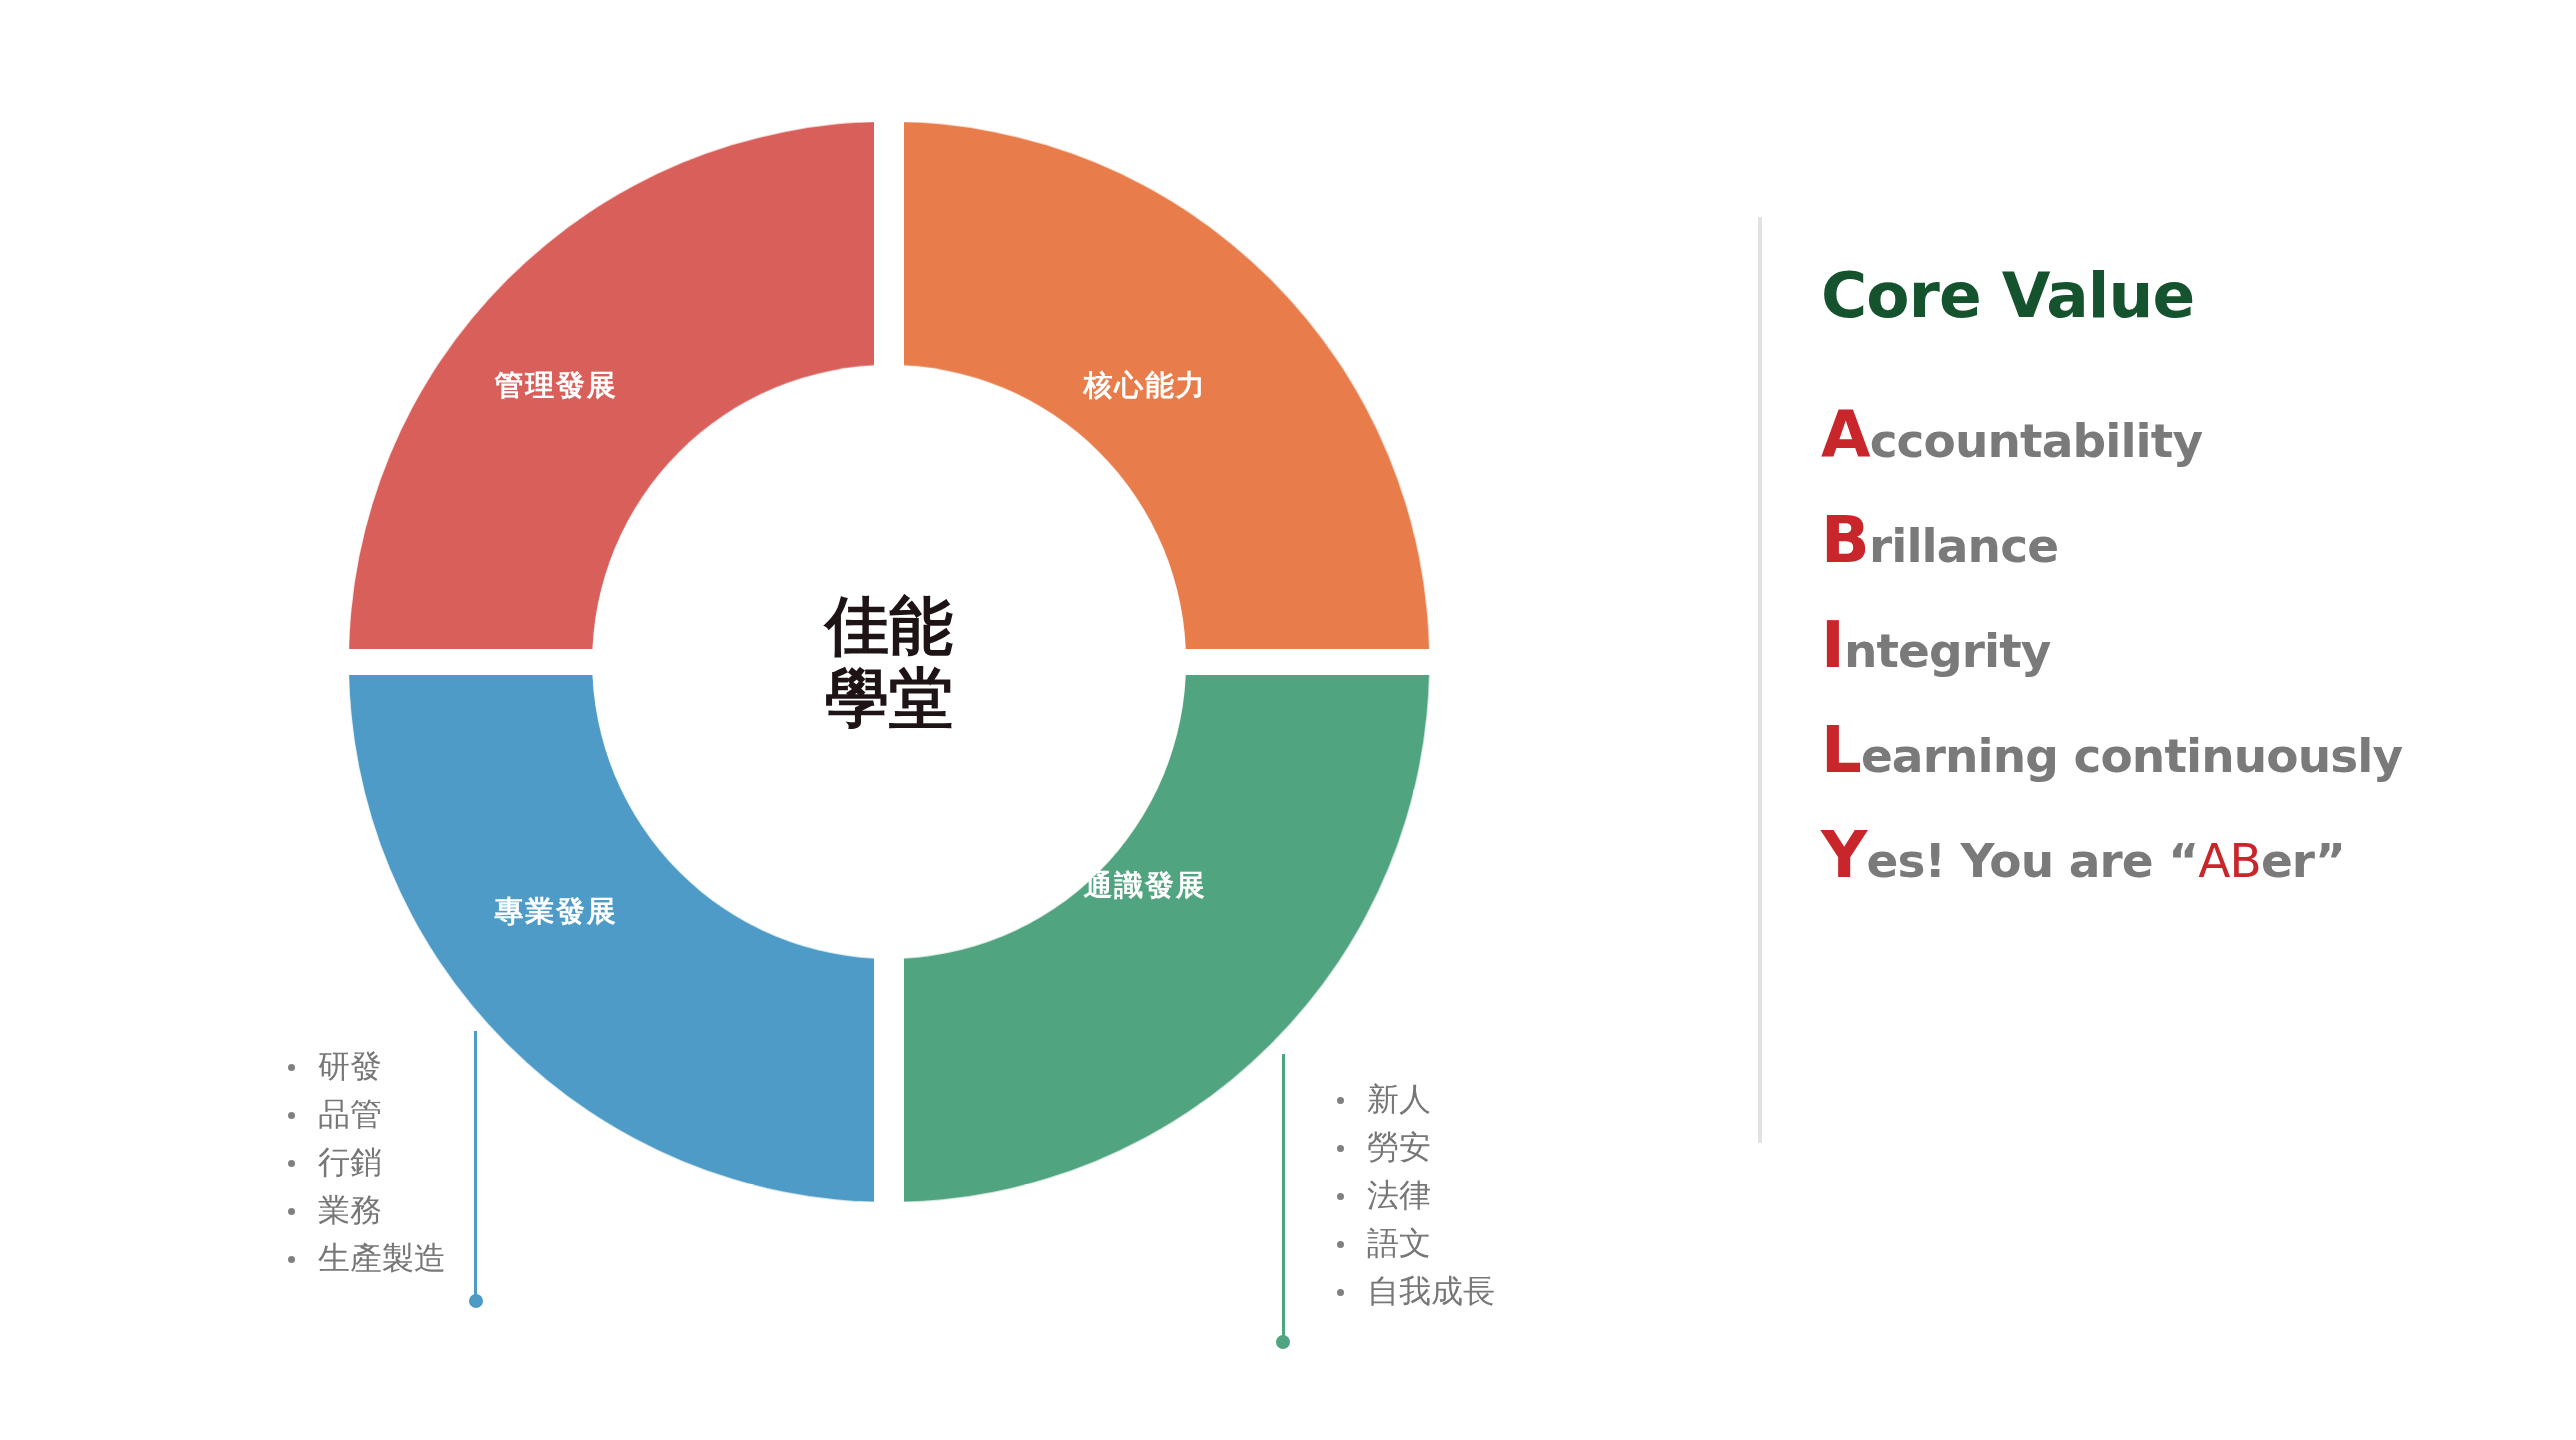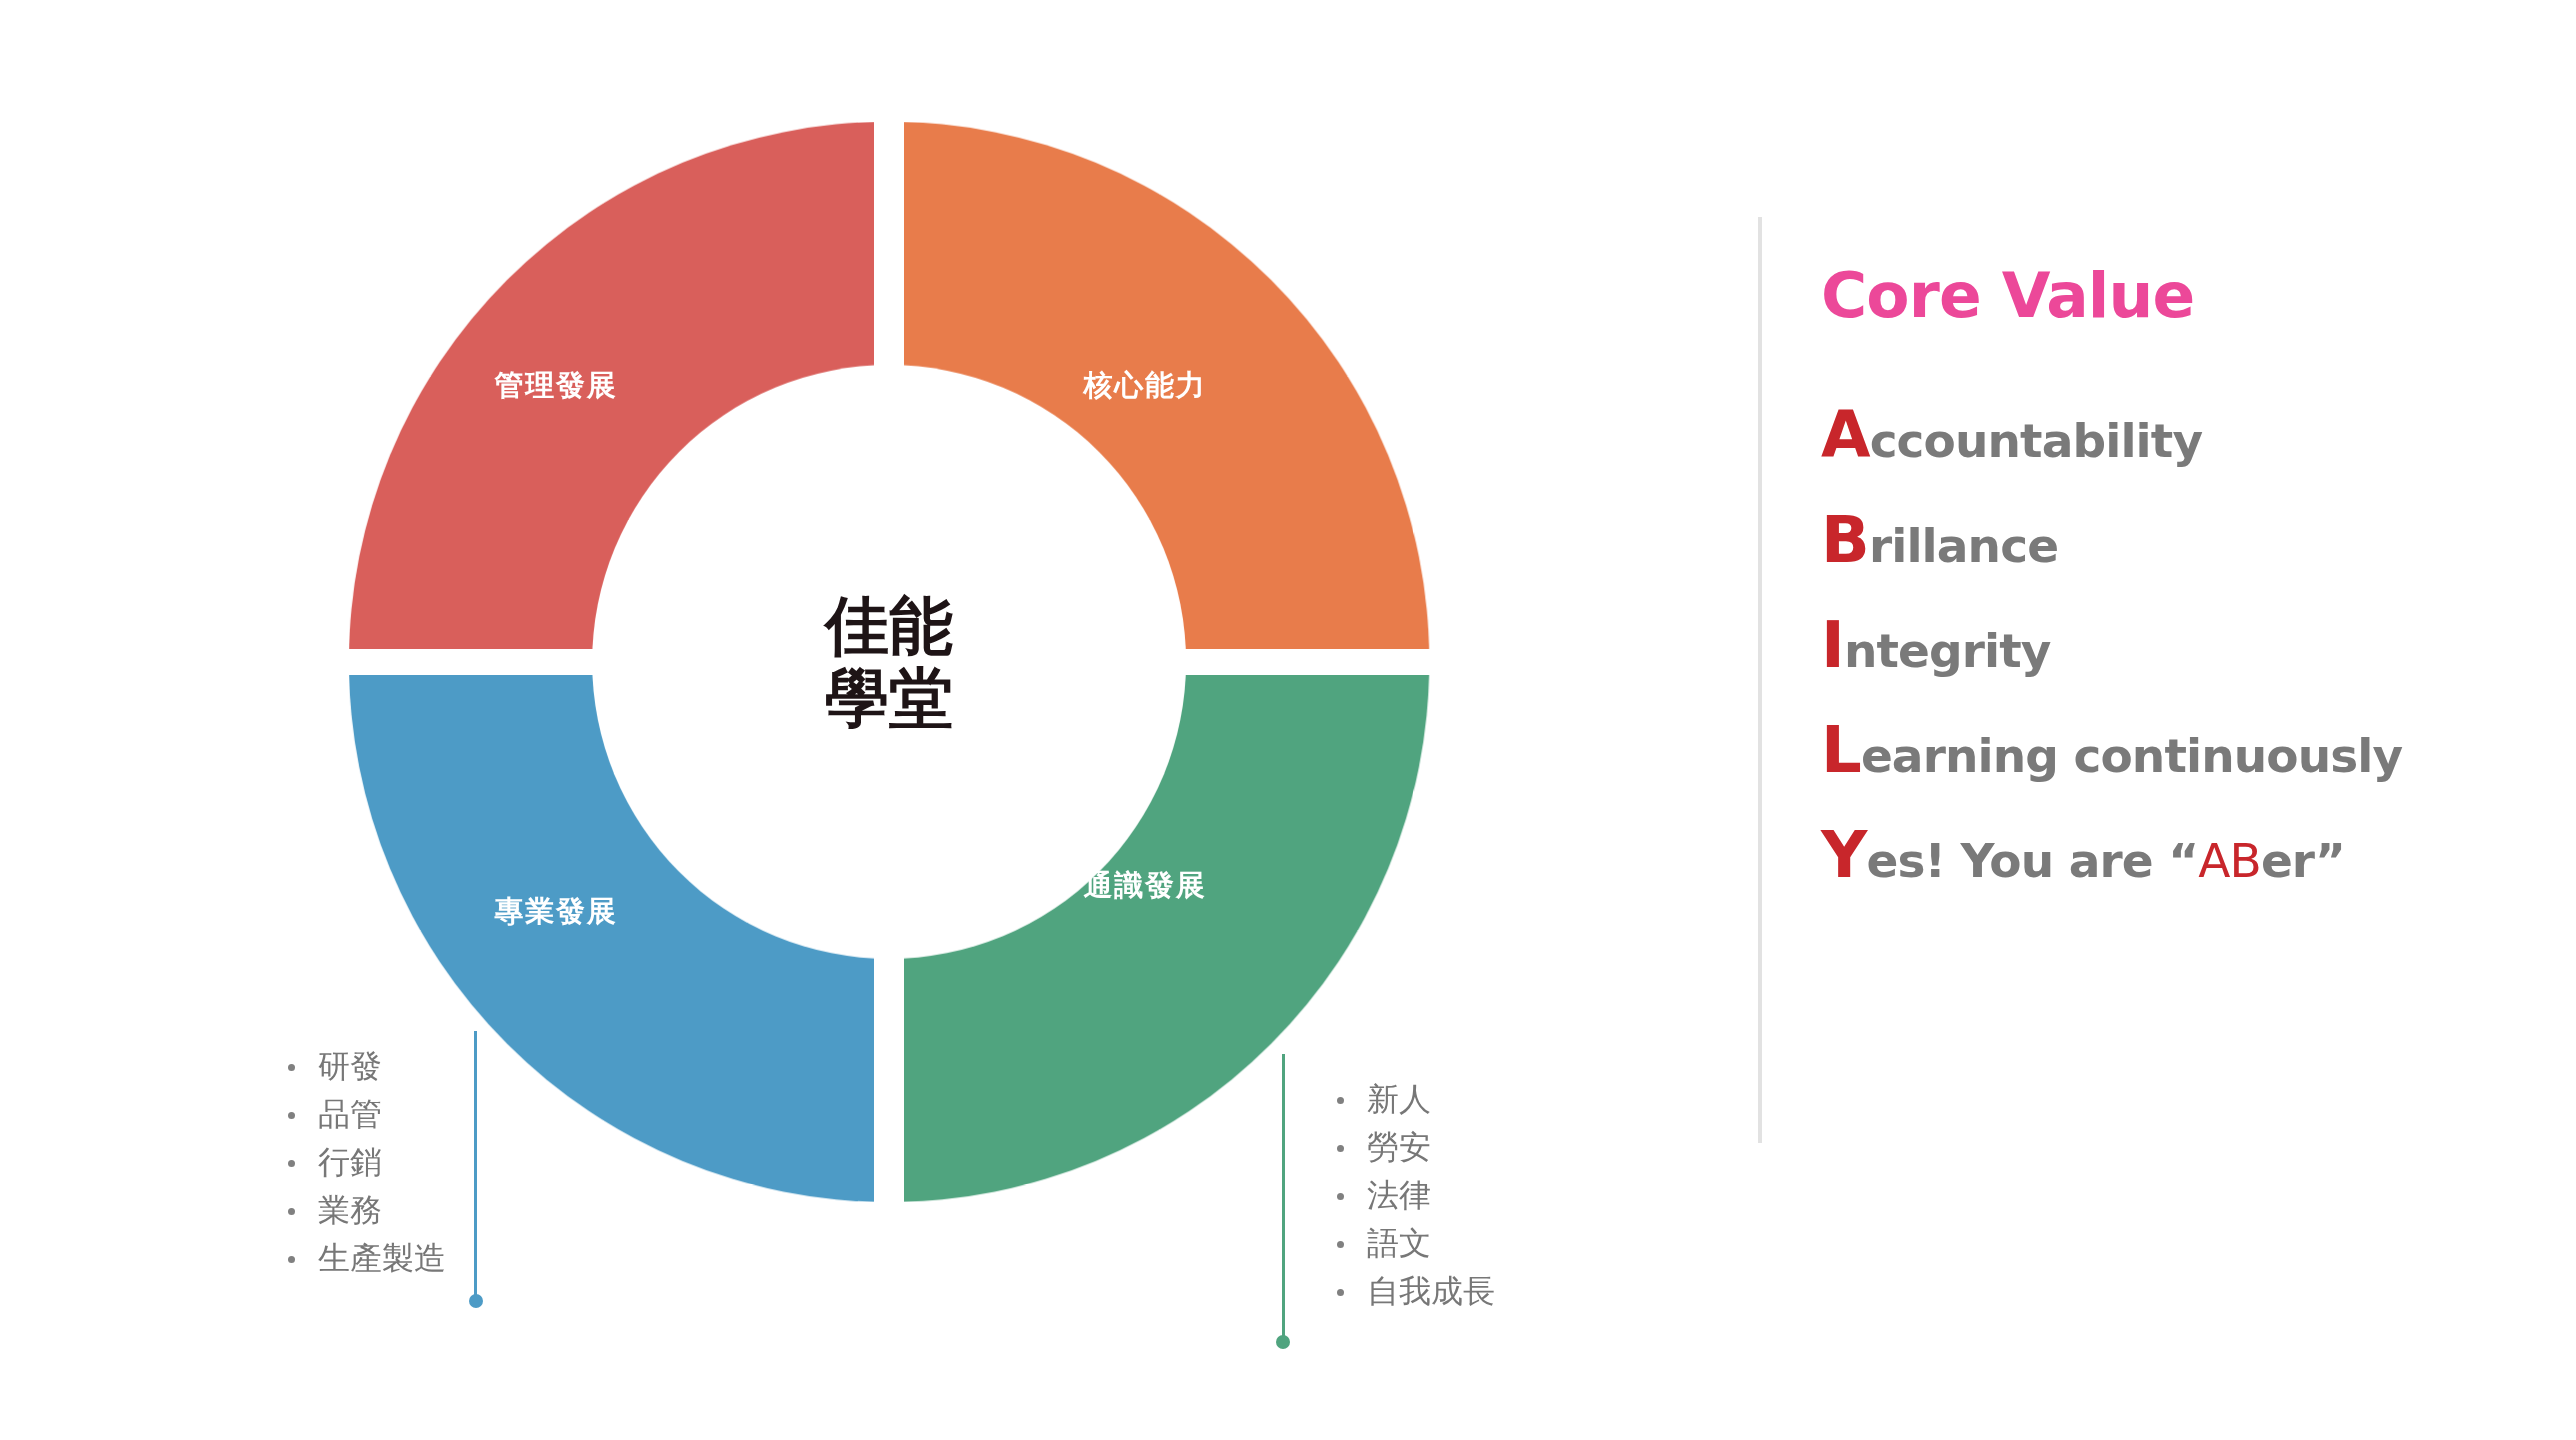--- a/index.html
+++ b/index.html
@@ -13,21 +13,21 @@
   .center-title div { white-space: nowrap; }
   .sublist { position: absolute; margin: 0; padding: 0; list-style: none; color: #777777;
              font-size: 32px; line-height: 48px; }
   .sublist li { position: relative; padding-left: 34px; white-space: nowrap; }
   .sublist li::before { content: ""; position: absolute; left: 3.6px; top: 21.5px; width: 7.2px; height: 7.2px;
                         border-radius: 50%; background: #808080; }
   .connector { position: absolute; width: 2.7px; }
   .connector-dot { position: absolute; width: 14.3px; height: 14.3px; border-radius: 50%; }
   .divider { position: absolute; left: 1758px; top: 217px; width: 3.6px; height: 926px; background: #e2e2e2; }
   .core-title { position: absolute; left: 1821px; top: 259px; font-size: 63px; font-weight: bold;
-                color: #ec4899; white-space: nowrap; font-family: "DejaVu Sans", sans-serif; letter-spacing: -0.9px; }
+                color: #14532d; white-space: nowrap; font-family: "DejaVu Sans", sans-serif; letter-spacing: -0.9px; }
   .values { position: absolute; left: 1821px; top: 398px; margin: 0; padding: 0; list-style: none; }
   .values li { height: 105px; white-space: nowrap; color: #7a7a7a; font-size: 47px; font-weight: bold;
                font-family: "DejaVu Sans", sans-serif; letter-spacing: -0.9px; }
   .values li .initial { color: #c8262b; font-size: 64px; font-weight: bold; }
   .values li .rest-light { font-weight: bold; }
   .values li .accent { color: #c8262b; font-weight: normal; }
 </style>
 </head>
 <body>
 

